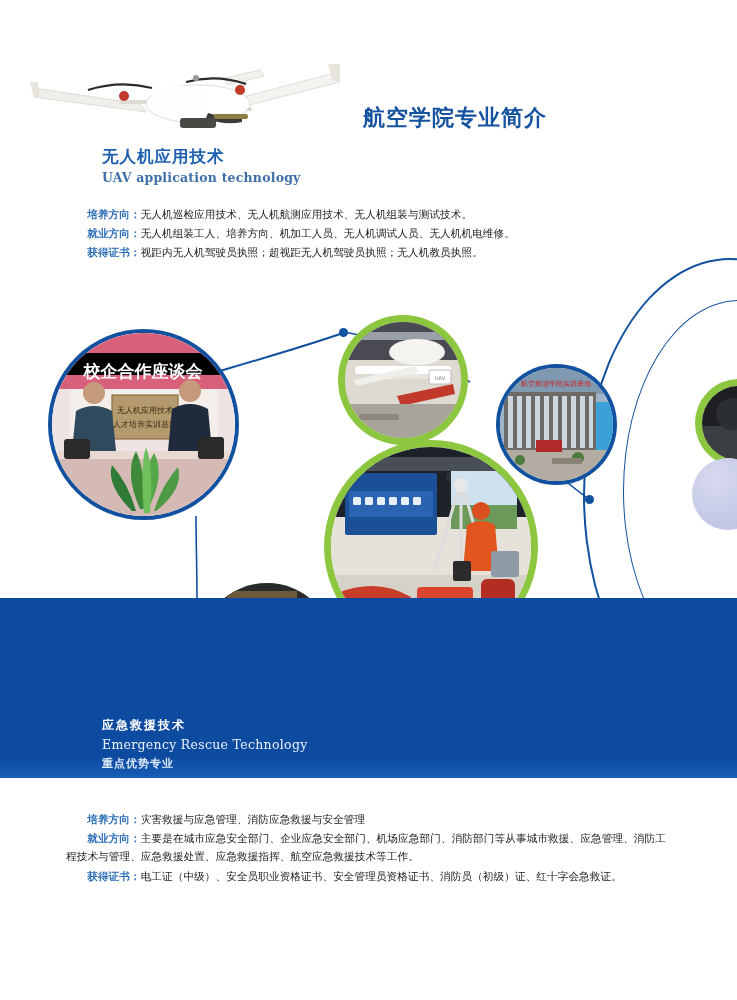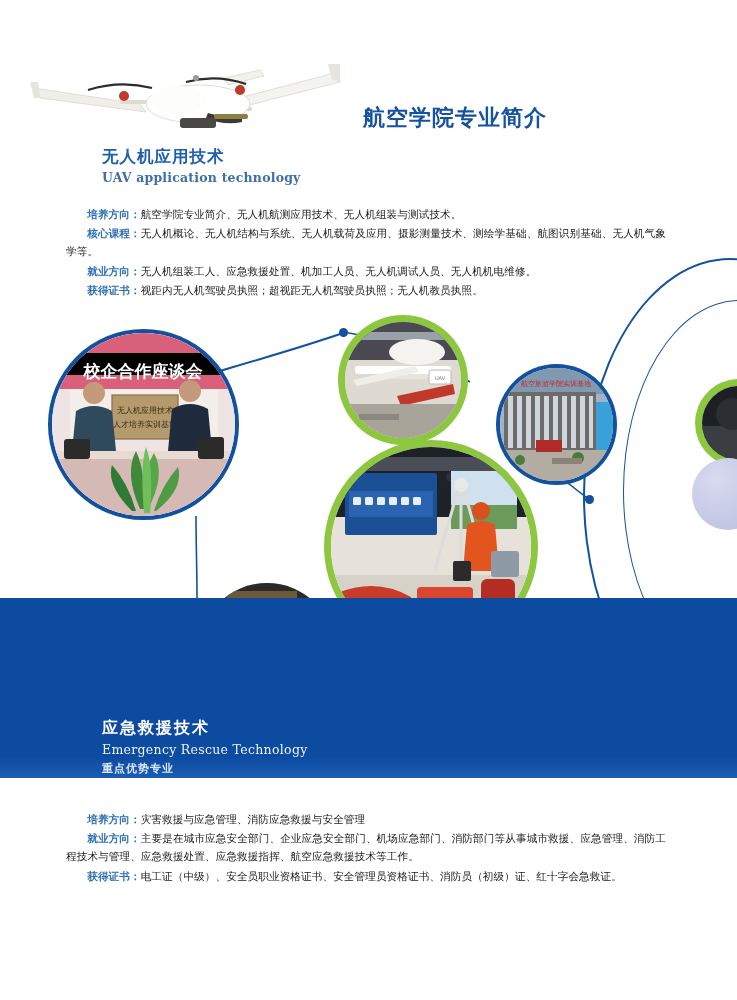--- a/index.html
+++ b/index.html
@@ -56,21 +56,21 @@
     letter-spacing:.1px;
   }
   .para .lab{color:#2e6fb7;font-weight:bold;}
 
   
   .band{
     position:absolute;left:0;top:598px;width:737px;height:180px;
     background:linear-gradient(180deg,#0d4ba0 0%,#0d4ba0 88%,#1a5cb5 100%);
   }
   .band-title{position:absolute;left:102px;top:718px;color:#ffffff;}
-  .band-title .cn{font-size:16px;font-weight:bold;letter-spacing:2px;line-height:1.3;}
+  .band-title .cn{font-size:12px;font-weight:bold;letter-spacing:2px;line-height:1.3;}
   .band-title .en{
     font-family:"DejaVu Serif","Liberation Serif",serif;
     font-size:12.5px;margin-top:3px;letter-spacing:.3px;color:#eaf2fb;text-align:center;}
   .band-title .sub{font-size:11px;margin-top:4px;letter-spacing:1px;color:#dce9f7;font-weight:bold;}
 
   
   .circ{position:absolute;border-radius:50%;overflow:hidden;text-align:center;}
   .ring-blue{box-shadow:0 0 0 4px #12519f;}
   .ring-green{box-shadow:0 0 0 7px #8dc63f;}
   .ring-white{box-shadow:0 0 0 5px #ffffff;}
@@ -128,27 +128,24 @@
 
   <div class="main-title">航空学院专业简介</div>
 
   <div class="sec1">
     <div class="cn">无人机应用技术</div>
     <div class="en">UAV application technology</div>
   </div>
 
   <div class="body-block" style="top:205px;">
     <p class="para">
-      <span class="lab">培养方向：</span><span>航空学院专业简介、无人机航测应用技术、无人机组装与测试技术。</span>
-    </p>
-    <p class="para">
-      <span class="lab">核心课程：</span><span>无人机概论、无人机结构与系统、无人机载荷及应用、摄影测量技术、测绘学基础、航图识别基础、无人机气象学等。</span>
-    </p>
-    <p class="para">
-      <span class="lab">就业方向：</span><span>无人机组装工人、应急救援处置、机加工人员、无人机调试人员、无人机机电维修。</span>
+      <span class="lab">培养方向：</span><span>无人机巡检应用技术、无人机航测应用技术、无人机组装与测试技术。</span>
+    </p>
+    <p class="para">
+      <span class="lab">就业方向：</span><span>无人机组装工人、培养方向、机加工人员、无人机调试人员、无人机机电维修。</span>
     </p>
     <p class="para">
       <span class="lab">获得证书：</span><span>视距内无人机驾驶员执照；超视距无人机驾驶员执照；无人机教员执照。</span>
     </p>
   </div>
 
   <svg class="svg-abs">
     <path d="M343 333 C 300 348, 250 362, 196 378" stroke="#12519f" stroke-width="2" fill="none"></path>
     <path d="M344 332 C 390 340, 430 356, 470 382" stroke="#12519f" stroke-width="1.6" fill="none"></path>
     <path d="M512 430 C 540 460, 560 478, 590 500" stroke="#12519f" stroke-width="1.6" fill="none"></path>

